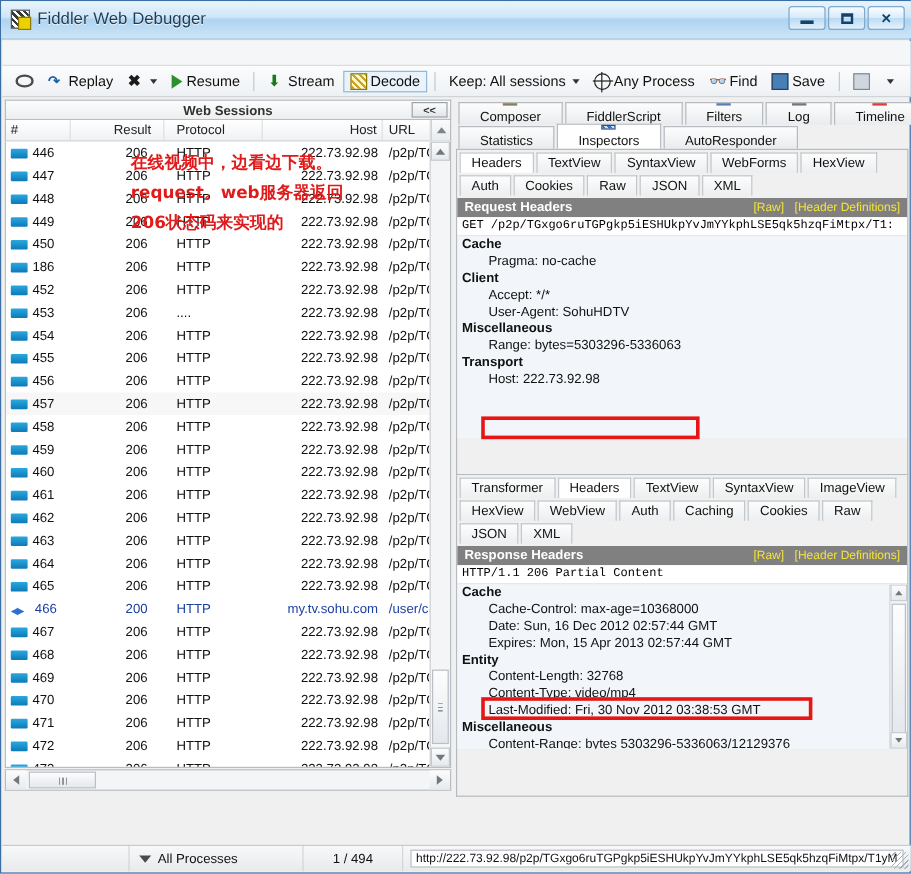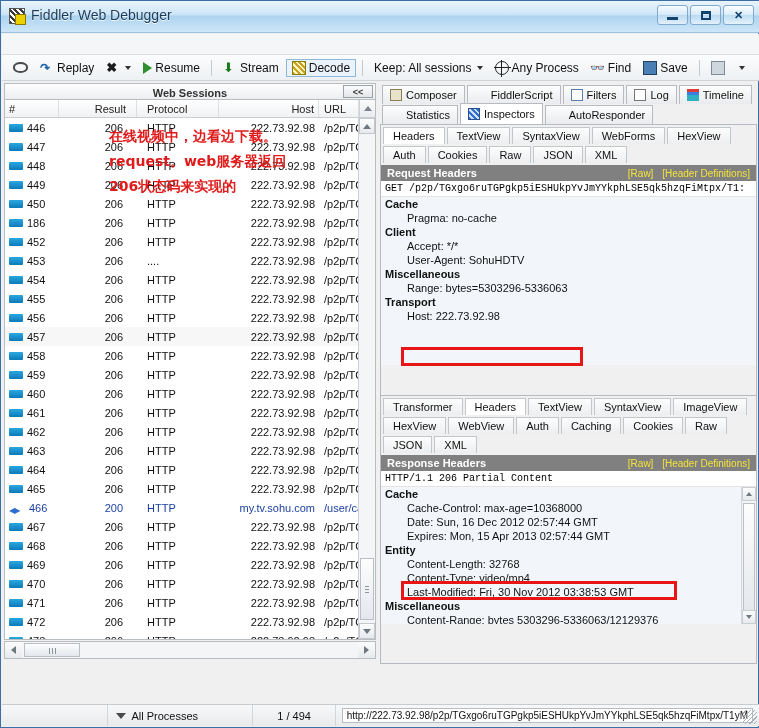--- a/index.html
+++ b/index.html
@@ -197,24 +197,24 @@
     font-family:"DejaVu Sans", sans-serif;
     pointer-events:none;
   }
 
   
   .rightpane { position:absolute; left:379px; top:82px; width:377px; height:586px; }
 
   .tabstrip { display:flex; gap:0; padding-left:2px; height:21px; align-items:flex-end; }
   .tab {
     display:flex; align-items:center; gap:4px;
-    height:19px; padding:0 7px; font-size:11px; color:#111;
+    height:19px; padding:0 17px; font-size:11px; color:#111;
     background: linear-gradient(to bottom,#fdfdfd,#e9ebee);
     border:1px solid #b5bbc1; border-bottom:none;
-    margin-right:2px; white-space:nowrap;
+    margin-right:2px; white-space:nowrap;flex-direction:column;
   }
   .tab.active { background:#fff; height:21px; font-weight:normal; }
   .tabstrip.row2 { margin-top:-1px; }
   .tab .tic { width:12px; height:12px; display:inline-block; }
   .tic-composer{background:#e9e4c9;border:1px solid #8a8055;}
   .tic-filters{background:#fff;border:1px solid #5a7fae;}
   .tic-log{background:#fff;border:1px solid #777;}
   .tic-timeline{background:linear-gradient(to bottom,#e03b3b 0 3px,#3b7fe0 3px 6px,#30b0c0 6px 9px);}
   .tic-inspectors{background:repeating-linear-gradient(45deg,#2f6fd0 0 2px,#cfe0f8 2px 4px);border:1px solid #2a4f8a;}
 

